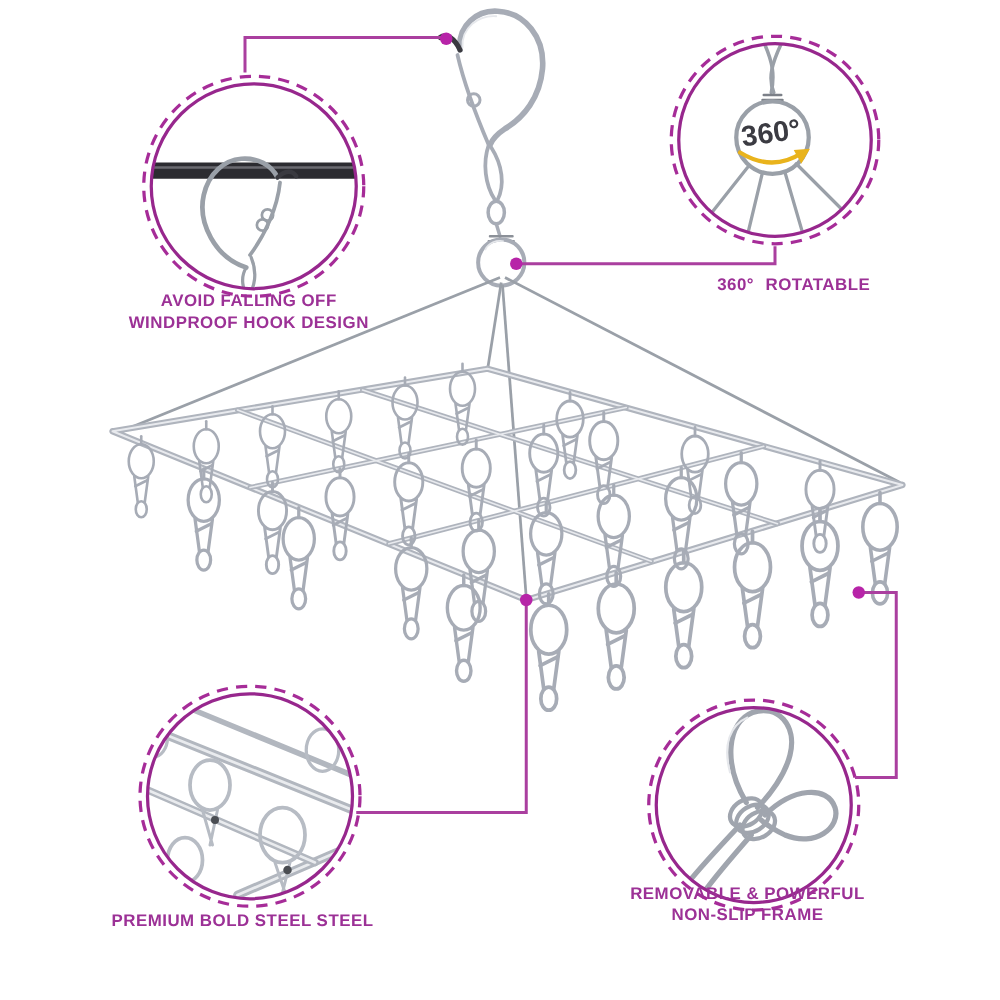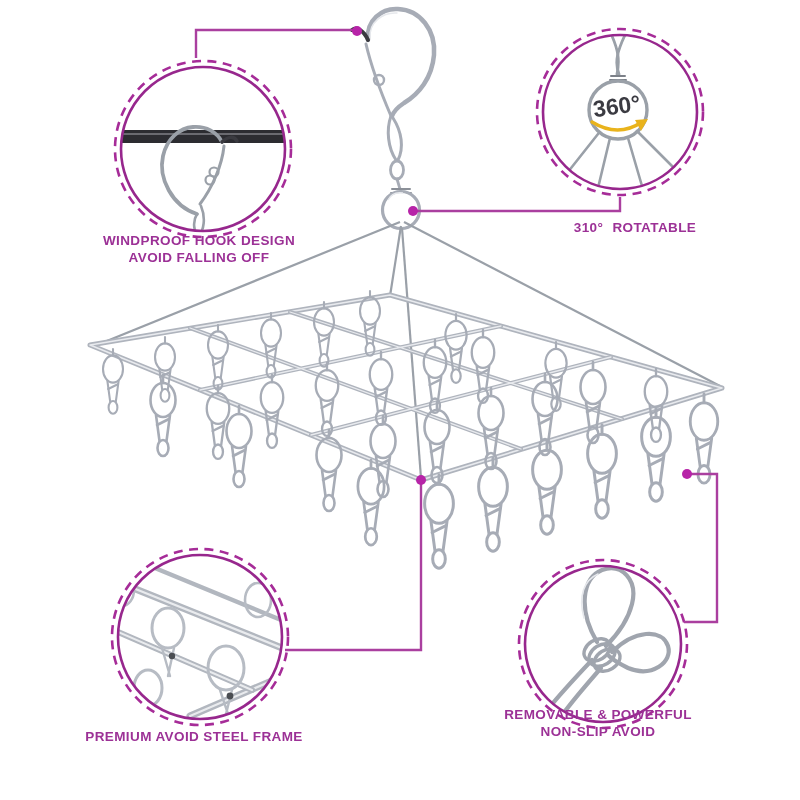--- a/index.html
+++ b/index.html
@@ -214,26 +214,26 @@
     <path d="M421,480 L421,650 L285,650" fill="none" stroke="#aa3f9f" stroke-width="2.4"></path>
     <circle cx="421" cy="480" r="5" fill="#b724a8"></circle>
   </g>
   <g>
     <path d="M687,474 L717,474 L717,622 L684,622" fill="none" stroke="#aa3f9f" stroke-width="2.4"></path>
     <circle cx="687" cy="474" r="5" fill="#b724a8"></circle>
   </g>
 </svg>
 
   <div class="label" style="left:43px;top:232px;width:312px;">
+    <div>AVOID FALLING OFF</div>
     <div>WINDPROOF HOOK DESIGN</div>
-    <div>AVOID FALLING OFF</div>
   </div>
 
-  <div class="label single" style="left:495px;top:219px;width:280px;word-spacing:5px;">310° ROTATABLE</div>
-
-  <div class="label single" style="left:34px;top:728px;width:320px;">PREMIUM AVOID STEEL FRAME</div>
+  <div class="label single" style="left:495px;top:219px;width:280px;word-spacing:5px;">360° ROTATABLE</div>
+
+  <div class="label single" style="left:34px;top:728px;width:320px;">PREMIUM BOLD STEEL STEEL</div>
 
   <div class="label" style="left:448px;top:706px;width:300px;">
     <div>REMOVABLE &amp; POWERFUL</div>
-    <div>NON-SLIP AVOID</div>
+    <div>NON-SLIP FRAME</div>
   </div>
 
 </div>
 
 </body></html>

